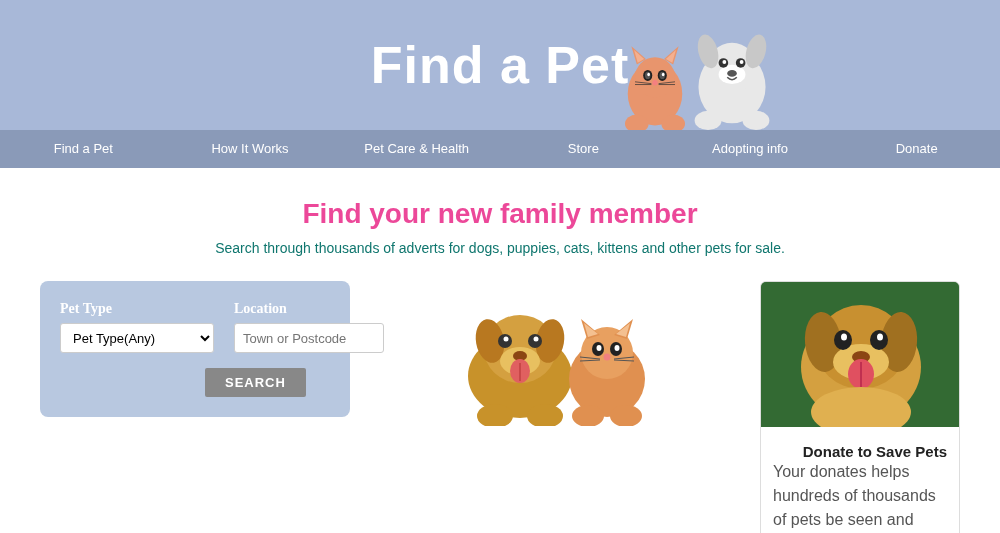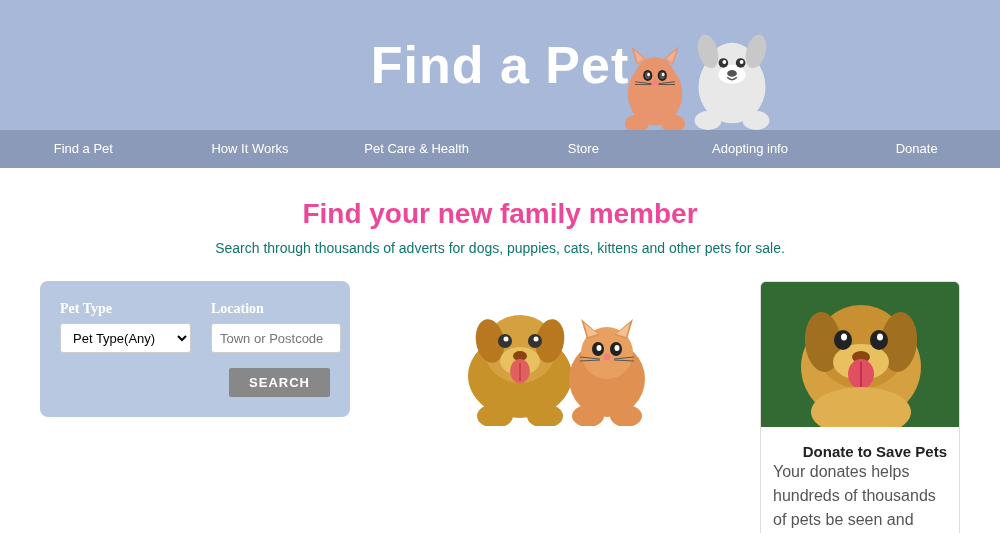--- a/index.html
+++ b/index.html
@@ -110,25 +110,25 @@
     }
     .search-field-group select,
     .search-field-group input {
       padding: 5px 8px;
       font-size: 13px;
       border: 1px solid #ccc;
       border-radius: 3px;
       background: #fff;
       height: 30px;
     }
-    .search-field-group select { width: 131px; }
-    .search-field-group input { width: 130px; }
+    .search-field-group select { width: 154px; }
+    .search-field-group input { width: 150px; }
     .search-btn-row {
       display: flex;
-      justify-content: flex-end;
+      justify-content: flex-start;
       margin-left: 145px;
     }
     .search-btn {
       background: #888;
       color: #fff;
       border: none;
       padding: 7px 20px;
       font-size: 13px;
       font-weight: bold;
       letter-spacing: 1px;

